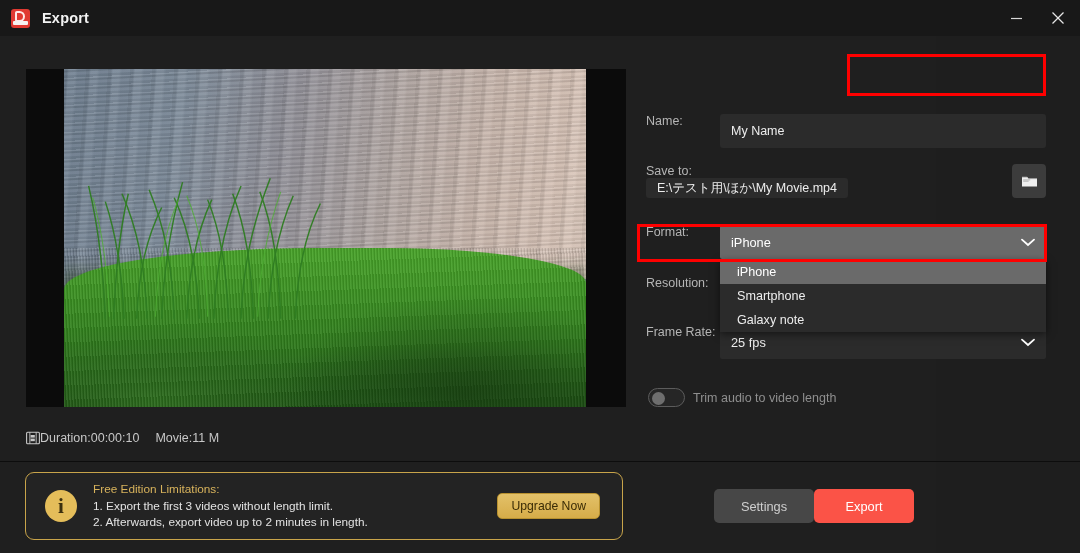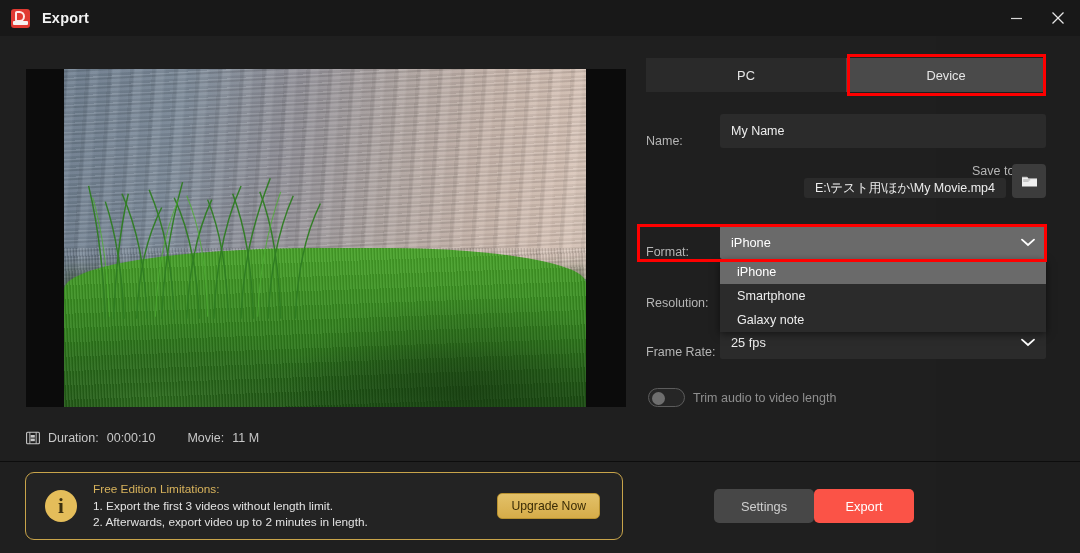--- a/index.html
+++ b/index.html
@@ -115,21 +115,21 @@
   }
   .reeds {
     position: absolute; left: 2%; bottom: 26%; width: 52%; height: 52%;
     pointer-events: none;
   }
   .reeds svg { display: block; width: 100%; height: 100%; overflow: visible; }
 
   
   .meta-row {
     position: absolute; left: 26px; top: 427px; height: 22px;
-    display: flex; align-items: center; gap: 8px;
+    display: flex; align-items: center; 
     color: #c7c7c7; font-size: 12.5px;
   }
   .film-icon { width: 14px; height: 14px; display: block; }
   .meta-sep { width: 16px; }
 
   
   .notice {
     position: absolute; left: 25px; top: 472px; width: 598px; height: 68px;
     border: 1px solid #c8a44a; border-radius: 9px;
     background: #232323;
@@ -160,21 +160,21 @@
     display: flex; background: #2a2a2a;
   }
   .tab {
     flex: 1; display: flex; align-items: center; justify-content: center;
     color: #e6e6e6; font-size: 12.8px;
   }
   .tab.active { background: #4a4a4a; }
 
   .field-row {
     position: absolute; left: 646px; width: 400px; height: 34px;
-    display: flex; align-items: flex-end;
+    display: flex; align-items: flex-start;
   }
   .field-label {
     width: 74px; flex: none;
     color: #b5b5b5; font-size: 12.5px;
   }
   .field-box {
     flex: 1; height: 34px;
     background: #2b2b2b; border-radius: 3px;
     display: flex; align-items: center;
     padding: 0 11px;
@@ -332,24 +332,20 @@
   <div class="notice">
     <div class="notice-icon">i</div>
     <div class="notice-text">
       <div class="notice-title">Free Edition Limitations:</div>
       <div class="notice-line">1. Export the first 3 videos without length limit.</div>
       <div class="notice-line">2. Afterwards, export video up to 2 minutes in length.</div>
     </div>
     <div class="upgrade-btn">Upgrade Now</div>
   </div>
 
-  <div class="tabs">
-    <div class="tab">PC</div>
-    <div class="tab active">Device</div>
-  </div>
 
   <div class="field-row" style="top:114px;">
     <div class="field-label">Name:</div>
     <div class="field-box">My Name</div>
   </div>
 
   <div class="field-row" style="top:164px;flex-direction:column;">
     <div class="field-label">Save to:</div>
     <div class="field-box with-btn">E:\テスト用\ほか\My Movie.mp4</div>
     <div class="folder-btn">

